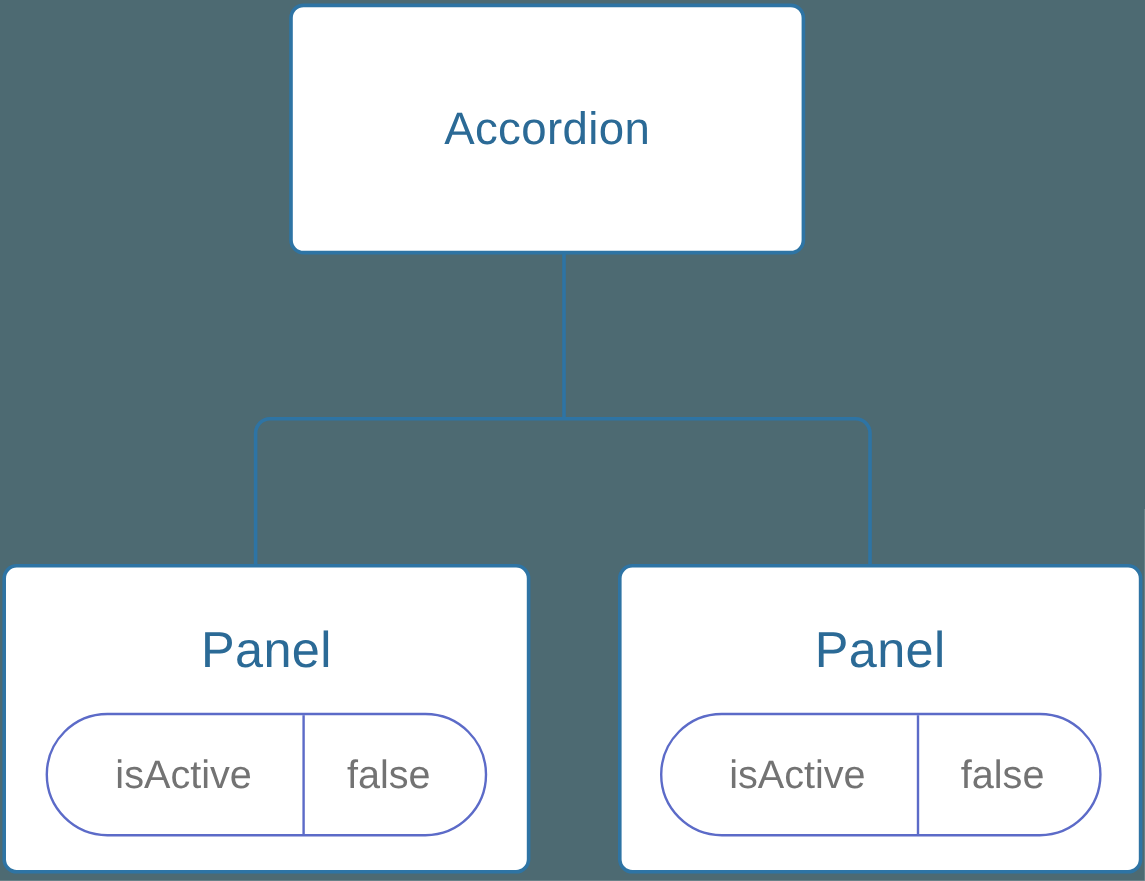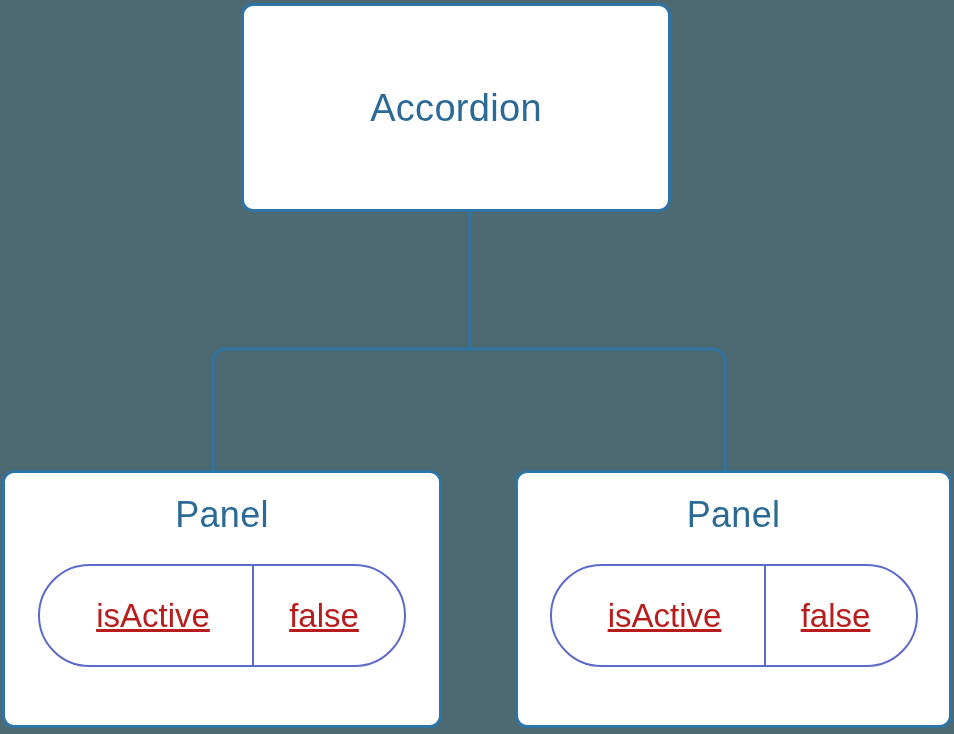--- a/index.html
+++ b/index.html
@@ -62,22 +62,22 @@
   }
   #node-panel-0 {
     left: 2px;
     width: 440px;
   }
   #node-panel-1 {
     left: 515px;
     width: 437px;
   }
   .panel-node .node-title {
-    font-size: 36px;
-    margin-top: 24px;
+    font-size: 42px;
+    margin-top: 48px;
   }
 
   .node-title {
     color: #2b6a96;
     font-weight: 400;
     line-height: 1;
     letter-spacing: 0.3px;
     white-space: nowrap;
   }
 
@@ -93,26 +93,25 @@
     background: transparent;
   }
   .panel-node .state-pill {
     width: 368px;
   }
   .pill-key,
   .pill-value {
     display: flex;
     align-items: center;
     justify-content: center;
-    color: #b91c1c;
+    color: #737373;
     font-size: 33px;
     line-height: 1;
     white-space: nowrap;
     box-sizing: border-box;
-    text-decoration: underline;
   }
   .pill-key {
     flex: 0 0 214px;
     border-right: 2px solid #5c6bc8;
     padding-left: 14px;
   }
   .pill-value {
     flex: 1 1 auto;
     padding-right: 10px;
   }

